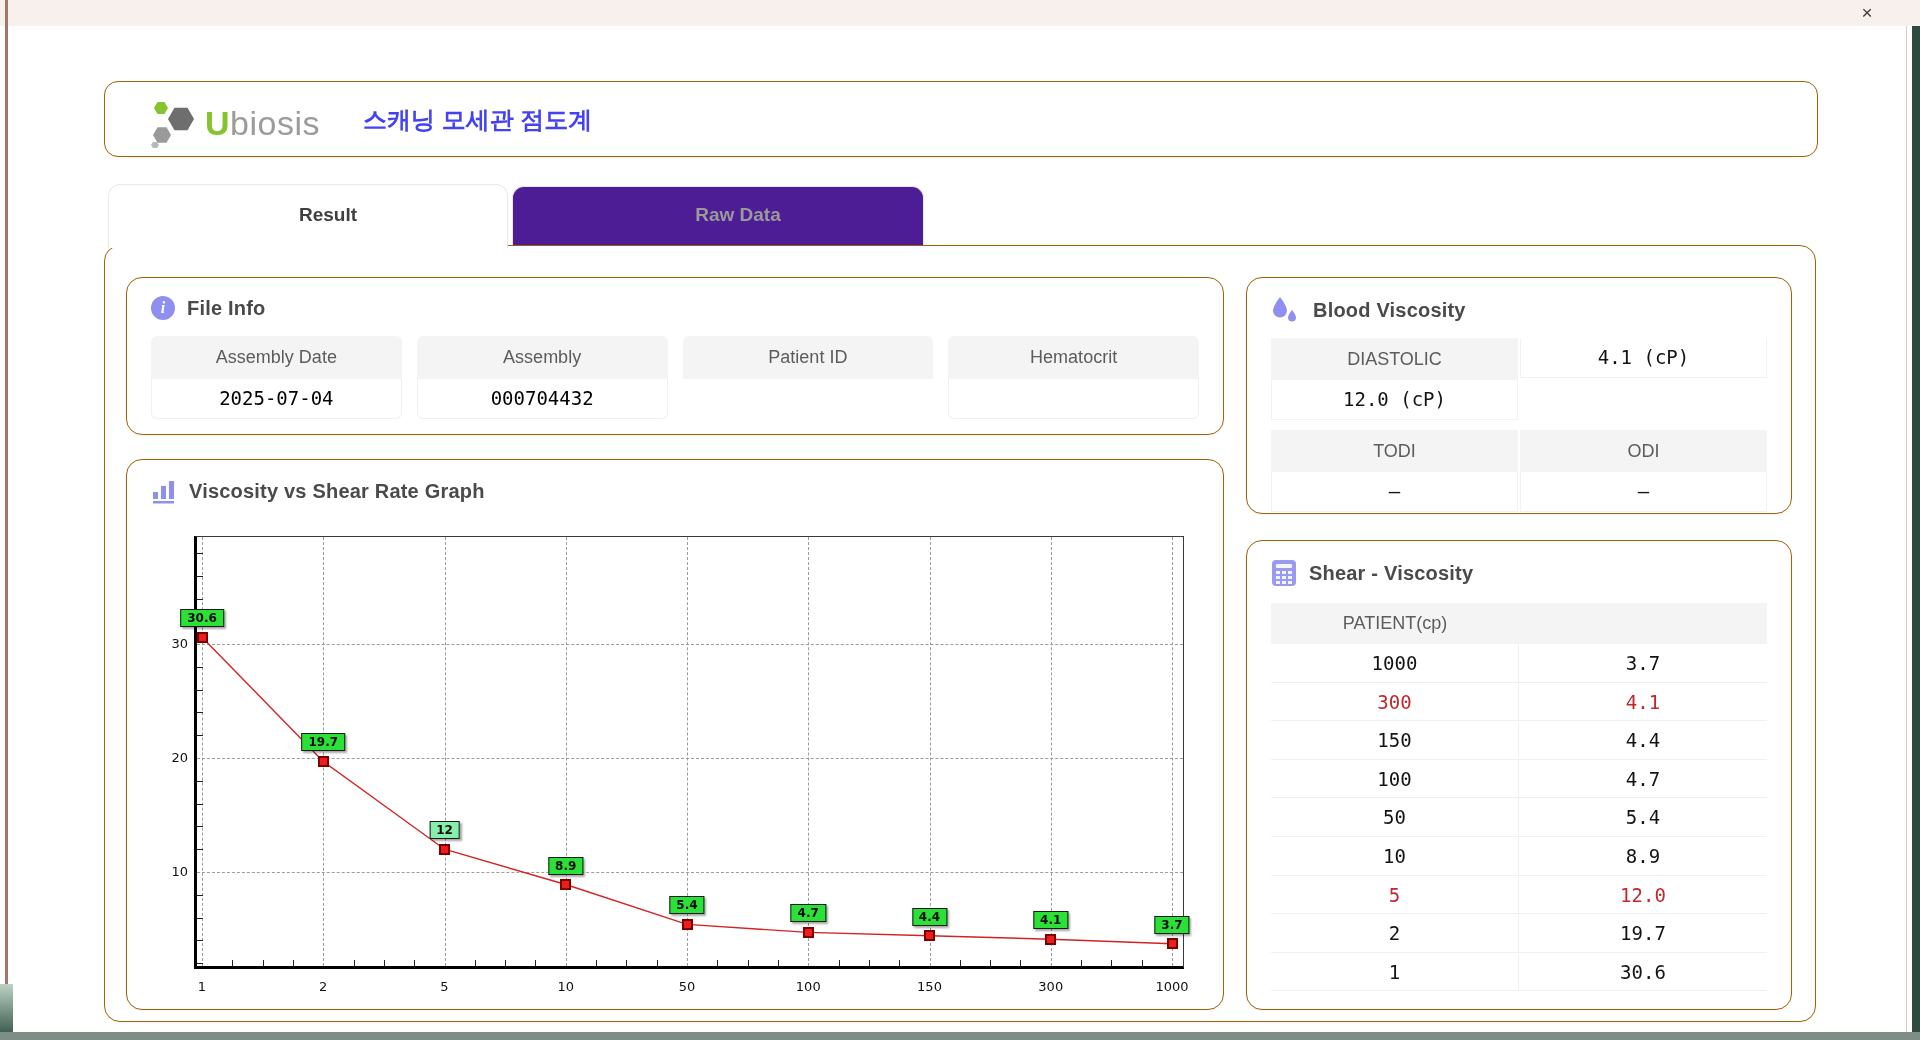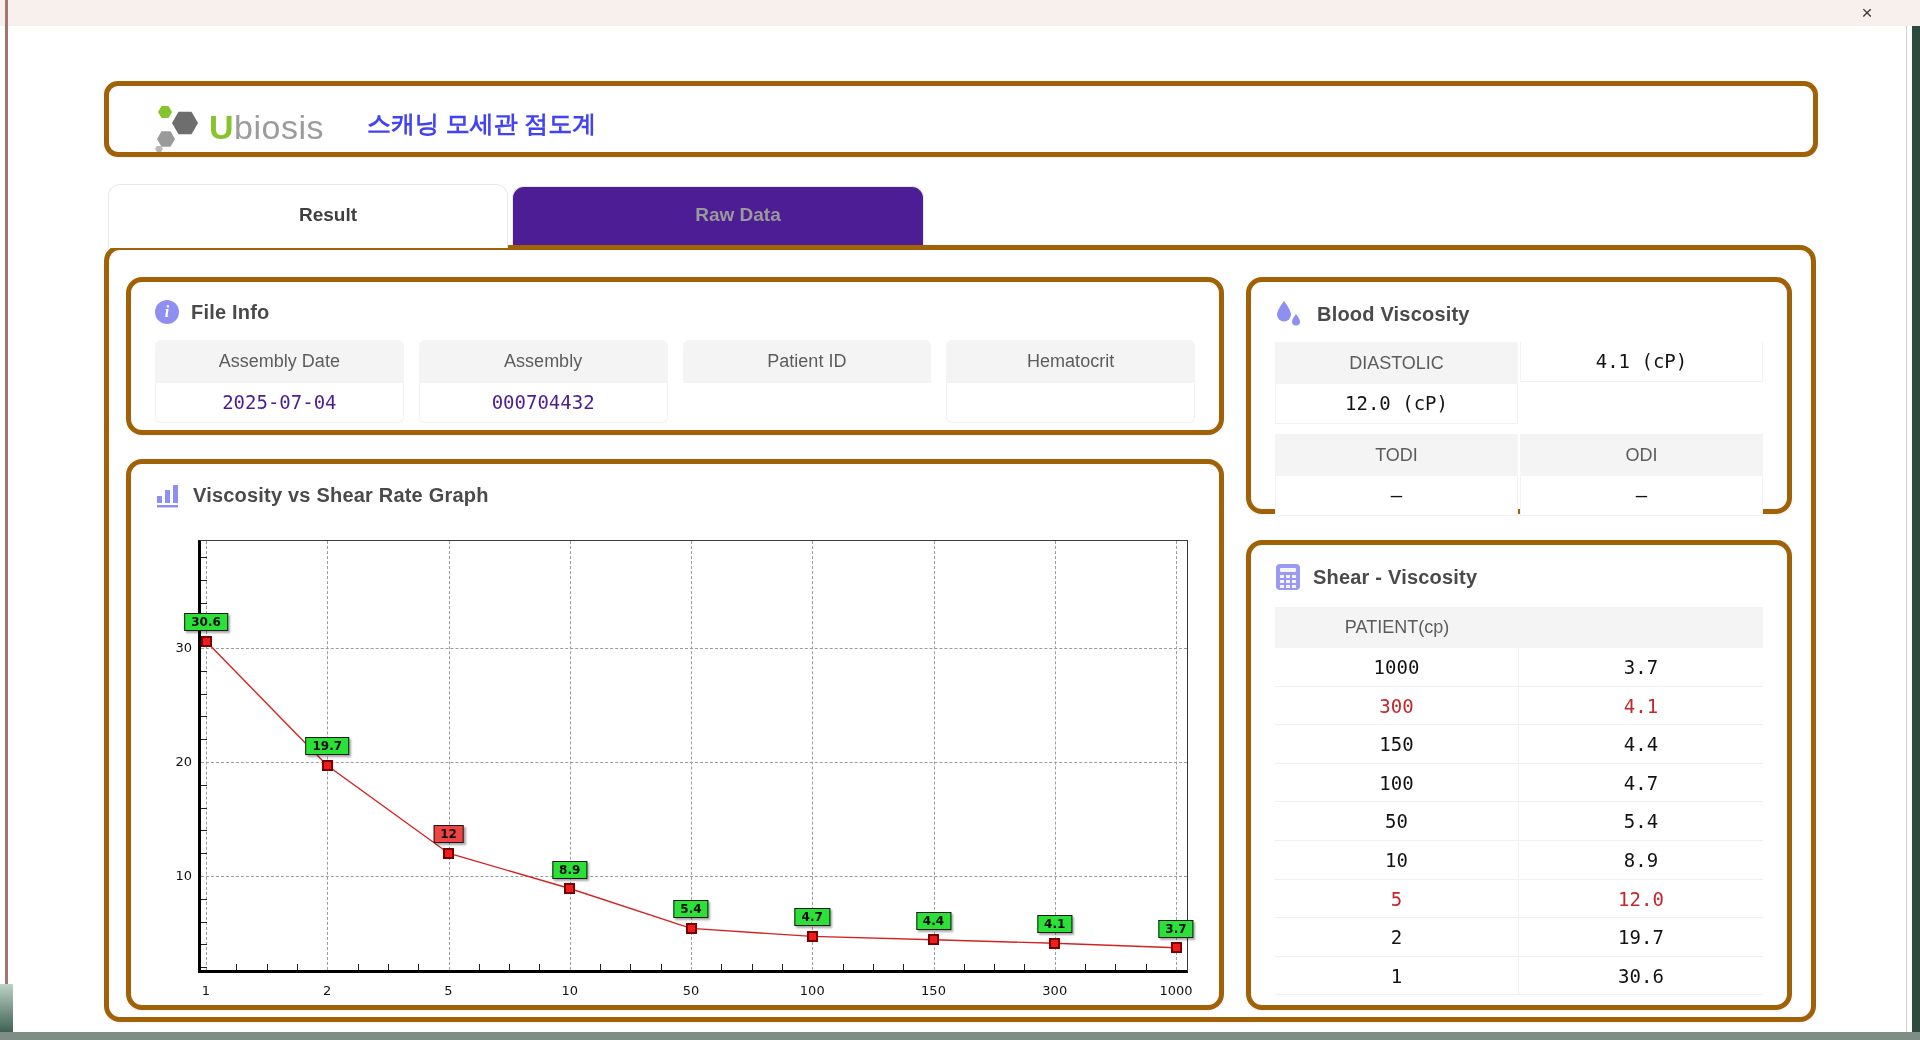--- a/index.html
+++ b/index.html
@@ -12,21 +12,21 @@
   #close-btn { right:40px; top:1px; width:26px; height:24px; text-align:center;
                line-height:24px; font-size:19px; color:#3c3c3c; cursor:default; }
   #edge-left { left:5px; top:0; width:3px; height:1040px; background:#a2766b; }
   #edge-right-line { left:1906px; top:26px; width:1px; height:1014px; background:#cfcfcf; }
   #edge-right-strip { left:1912px; top:26px; width:8px; height:1014px; background:#2e4b3f; }
   #edge-bottom { left:0; top:1032px; width:1920px; height:8px; background:#7e8e86; }
   #corner-bl { left:0; top:984px; width:13px; height:48px;
                background:linear-gradient(#bcd2c6,#3f6152); }
 
   
-  .card { position:absolute; background:#fff; border:5px solid #a16207;
+  .card { position:absolute; background:#fff; border:1px solid #a16207;
           border-radius:16px; box-shadow:0 1px 3px rgba(0,0,0,0.05); }
   .card-head { display:flex; align-items:center; gap:12px; }
   .card-title { font-size:20px; font-weight:700; color:#4a4a4a; letter-spacing:.2px; }
 
   
   #header-card { left:104px; top:81px; width:1714px; height:76px; border-radius:14px; }
   #logo-wrap { position:absolute; left:44px; top:16px; display:flex; align-items:center; gap:8px; }
   #logo-text { font-size:34px; color:#9b9b9b; letter-spacing:.5px; }
   #logo-text b { color:#85c42e; font-weight:700; }
   #app-title { position:absolute; left:258px; top:22px; font-size:24px; font-weight:700;
@@ -46,21 +46,21 @@
 
   
   #fileinfo-card { left:126px; top:277px; width:1098px; height:158px; z-index:4; }
   #fileinfo-card .inner { padding:18px 24px 0 24px; }
   #fileinfo-fields { display:flex; gap:15px; margin-top:16px; }
   .field { flex:1; }
   .field-label { height:43px; line-height:43px; text-align:center; background:#f4f4f4;
                  border-radius:6px 6px 0 0; font-size:18px; color:#5c5c5c; }
   .field-value { height:40px; line-height:38px; text-align:center; background:#fff;
                  border:1px solid #f0f0f0; border-top:none; border-radius:0 0 6px 6px;
-                 font-family:"DejaVu Sans Mono", monospace; font-size:19px; color:#4c1d95; }
+                 font-family:"DejaVu Sans Mono", monospace; font-size:19px; color:#000000; }
 
   
   #graph-card { left:126px; top:459px; width:1098px; height:551px; z-index:4; }
   #graph-card .inner { padding:18px 24px 0 24px; }
   #plot-outer { position:absolute; left:67px; top:76px; }
   #plot { position:relative; width:990px; height:433px; background:#fff;
           border-left:3px solid #000; border-bottom:3px solid #000;
           border-top:1px solid #3a3a3a; border-right:1px solid #3a3a3a; }
   .gridv { position:absolute; top:0; height:100%; width:0; border-left:1px dashed #9c9c9c; }
   .gridh { position:absolute; left:0; width:100%; height:0; border-top:1px dashed #9c9c9c; }
@@ -237,21 +237,21 @@
         <div class="mticky" style="top: 38.7421px;"></div>
         <div class="mticky" style="top: 15.9526px;"></div>
         <svg width="990" height="433" style="position: absolute; left: 0px; top: 0px;">
           <polyline points="5,100.27368421052628 126.25,224.47631578947366 247.5,312.2157894736842 368.75,347.5394736842106 490,387.42105263157896 611.25,395.3973684210526 732.5,398.8157894736842 853.75,402.23421052631574 975,406.79210526315785" fill="none" stroke="#d42222" stroke-width="1.4"></polyline>
         </svg>
         <div class="marker" style="left: -0.5px; top: 94.7737px; background: rgb(238, 28, 28);"></div>
         <div class="pt-label" style="left: 5px; top: 72.2737px; background: rgb(43, 224, 54);">30.6</div>
         <div class="marker" style="left: 120.75px; top: 218.976px; background: rgb(238, 28, 28);"></div>
         <div class="pt-label" style="left: 126.25px; top: 196.476px; background: rgb(43, 224, 54);">19.7</div>
         <div class="marker" style="left: 242px; top: 306.716px; background: rgb(238, 28, 28);"></div>
-        <div class="pt-label" style="left: 247.5px; top: 284.216px; background: #ef4444;">12</div>
+        <div class="pt-label" style="left: 247.5px; top: 284.216px; background: #86efac;">12</div>
         <div class="marker" style="left: 363.25px; top: 342.039px; background: rgb(238, 28, 28);"></div>
         <div class="pt-label" style="left: 368.75px; top: 319.539px; background: rgb(43, 224, 54);">8.9</div>
         <div class="marker" style="left: 484.5px; top: 381.921px; background: rgb(238, 28, 28);"></div>
         <div class="pt-label" style="left: 490px; top: 359.421px; background: rgb(43, 224, 54);">5.4</div>
         <div class="marker" style="left: 605.75px; top: 389.897px; background: rgb(238, 28, 28);"></div>
         <div class="pt-label" style="left: 611.25px; top: 367.397px; background: rgb(43, 224, 54);">4.7</div>
         <div class="marker" style="left: 727px; top: 393.316px; background: rgb(238, 28, 28);"></div>
         <div class="pt-label" style="left: 732.5px; top: 370.816px; background: rgb(43, 224, 54);">4.4</div>
         <div class="marker" style="left: 848.25px; top: 396.734px; background: rgb(238, 28, 28);"></div>
         <div class="pt-label" style="left: 853.75px; top: 374.234px; background: rgb(43, 224, 54);">4.1</div>

